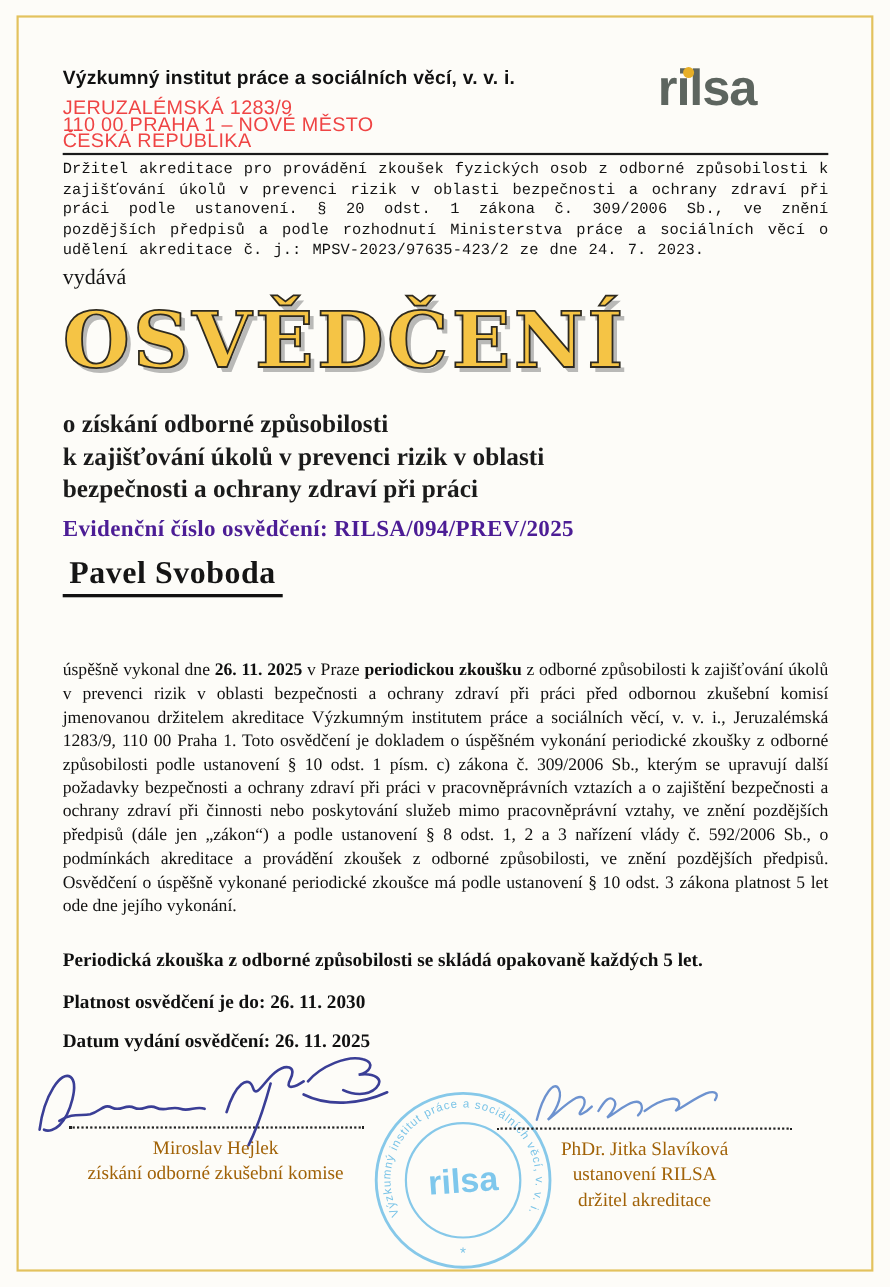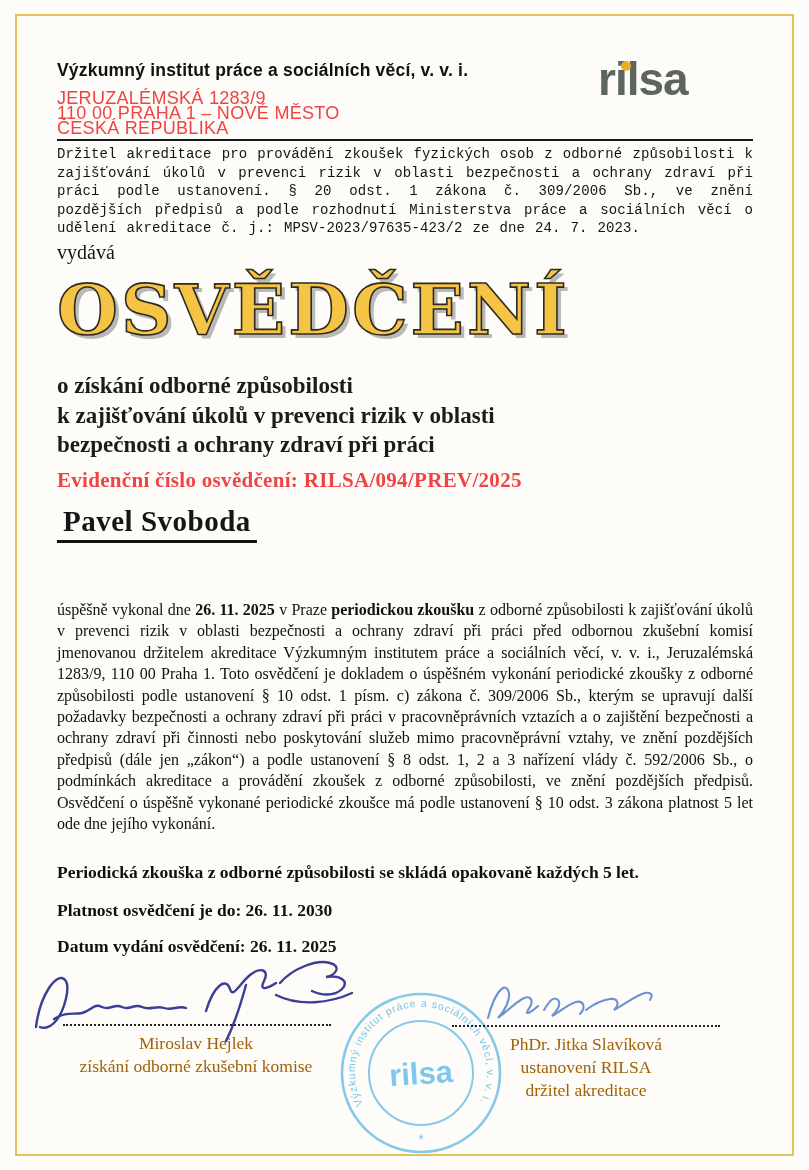--- a/index.html
+++ b/index.html
@@ -43,21 +43,21 @@
   .centered{position:absolute;left:57px;width:696px;}
   .vydava{top:241px;font-size:20px;}
   .big-title{
     top:268px;
     font-family:"DejaVu Serif", serif;font-weight:bold;font-size:70px;
     letter-spacing:3px;color:#f5c445;
     -webkit-text-stroke:1.6px #2e2a20;
     text-shadow:4px 4px 0 rgba(130,130,130,.55);
   }
   .subtitle{top:371px;font-weight:bold;font-size:23px;line-height:29.5px;color:#1b1b1b;}
-  .evid{top:468px;font-weight:bold;font-size:21px;color:#ef4444;letter-spacing:.3px;}
+  .evid{top:468px;font-weight:bold;font-size:21px;color:#4c1d95;letter-spacing:.3px;}
   .holder-wrap{top:505px;}
   .holder{
     display:inline-block;font-weight:bold;font-size:29px;letter-spacing:.5px;
     border-bottom:3px solid #111;padding:0 6px 2px 6px;
   }
   .dob{top:561px;font-size:17px;}
   
   .body-par{
     position:absolute;left:57px;top:599px;width:696px;
     font-size:16px;line-height:21.4px;text-align:justify;color:#101010;

